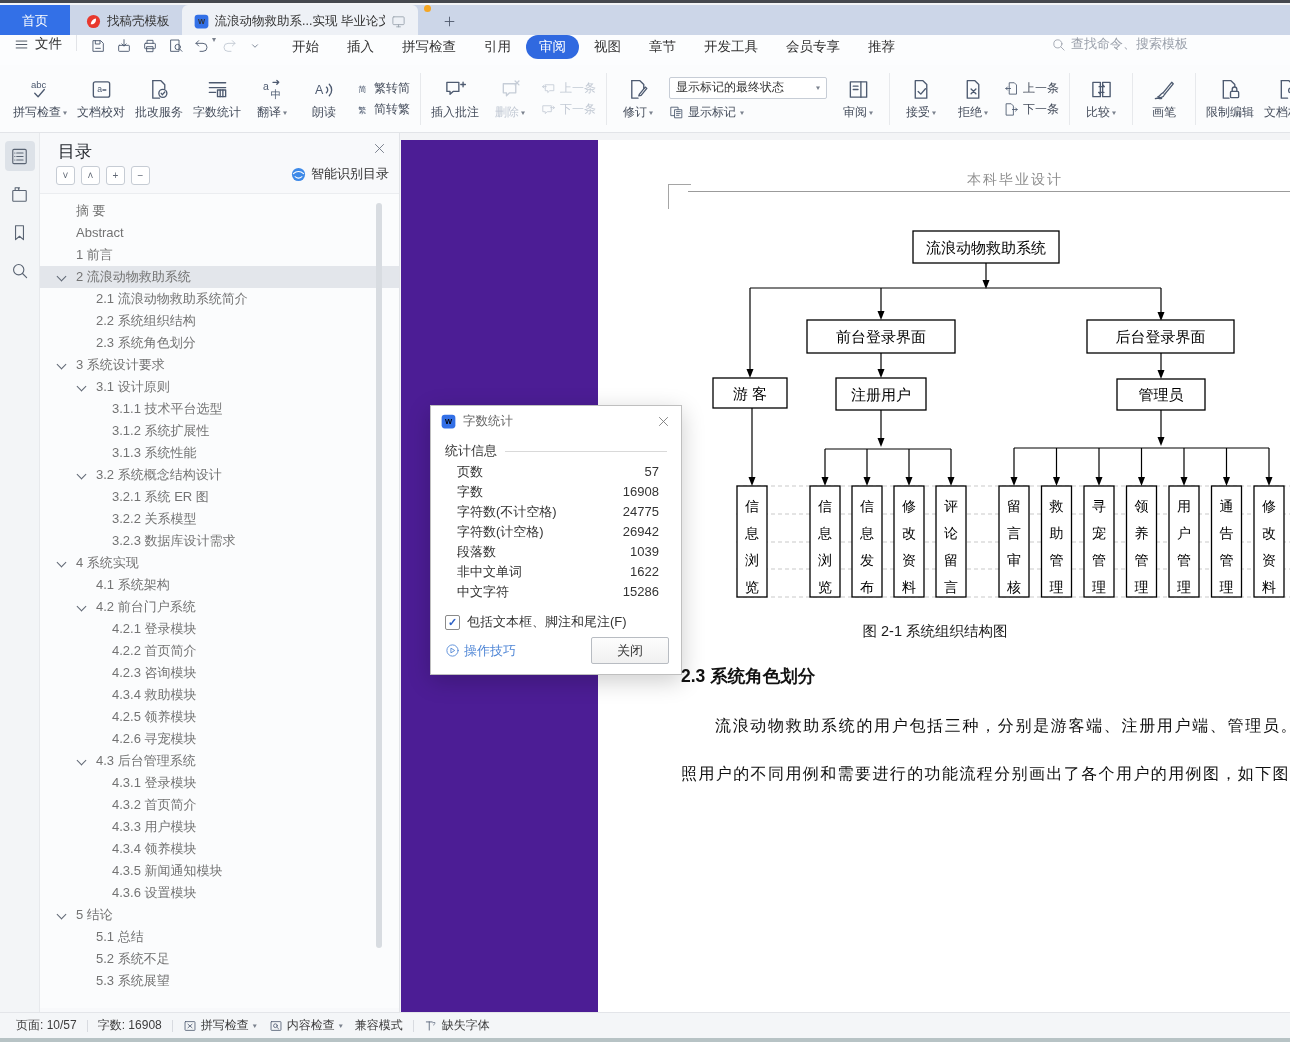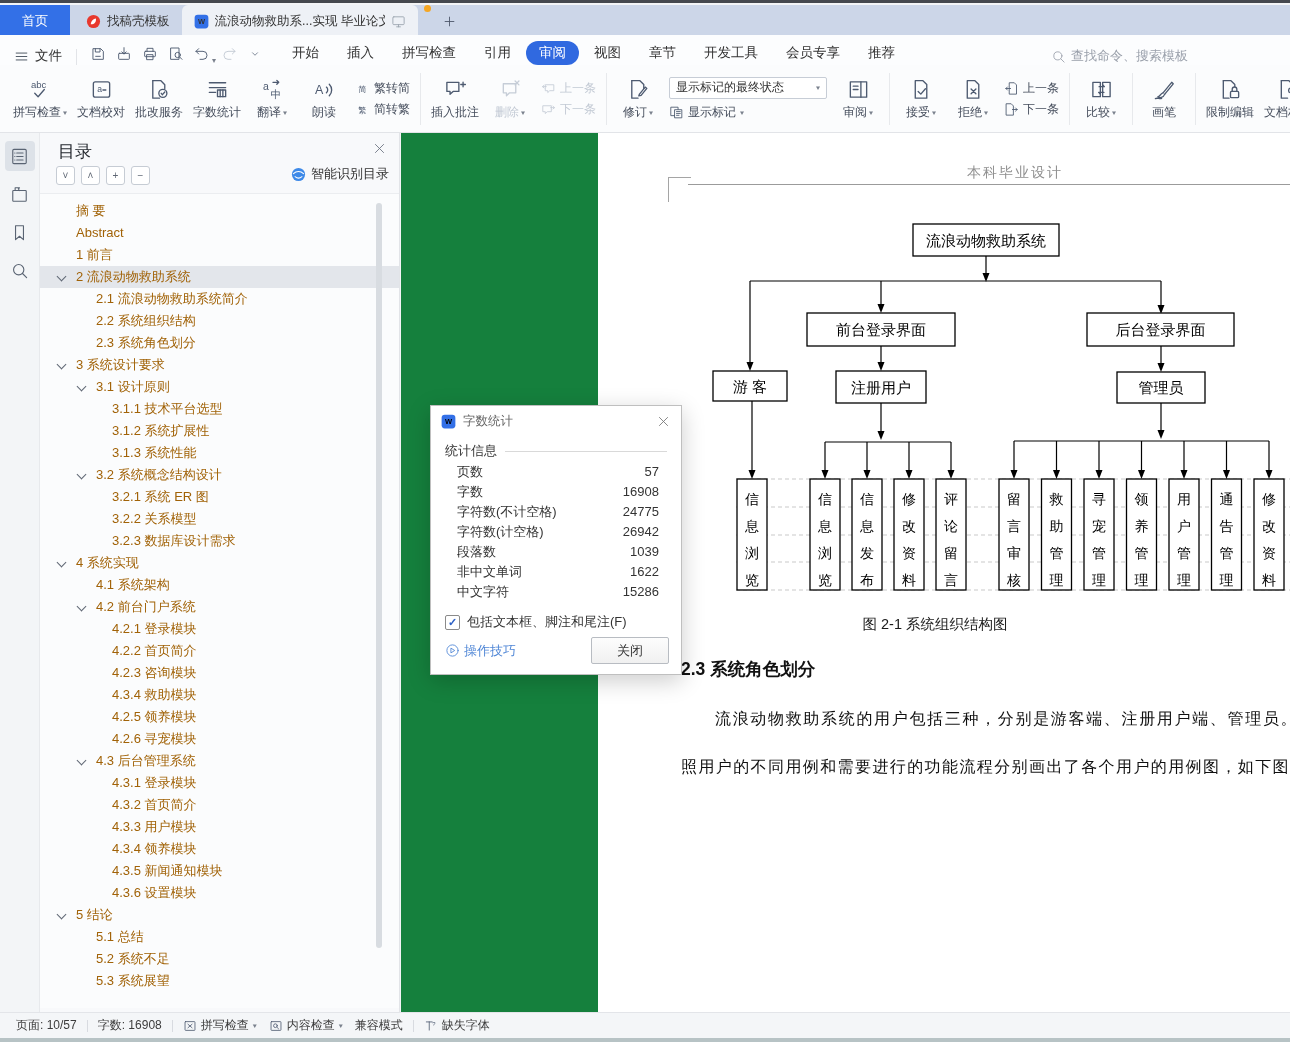--- a/index.html
+++ b/index.html
@@ -17,21 +17,21 @@
   .tab-docer{margin-left:4px}
   .tab-doc{background:#eef1f6;border-radius:6px 6px 0 0;max-width:248px}
   .tab .ico{width:15px;height:15px}
   .tab-doc .title{max-width:170px;overflow:hidden;text-overflow:clip;white-space:nowrap}
   .tab-doc .mon{color:#9aa3ae}
   .dot{width:7px;height:7px;border-radius:50%;background:#f5a623;margin:0 2px 0 6px;flex:none}
   .tab-add{width:34px;display:flex;align-items:center;justify-content:center;color:#4a5568}
   .tab-add .ico{width:15px;height:15px}
 
   
-  .menubar{position:absolute;top:35px;left:0;right:0;height:30px;background:#fcfdfe;display:flex;align-items:flex-end;
+  .menubar{position:absolute;top:35px;left:0;right:0;height:30px;background:#fcfdfe;display:flex;align-items:flex-start;
            font-size:13.5px;color:#333;padding-left:14px;box-sizing:border-box}
   .file-btn{display:flex;align-items:center;gap:6px;margin-right:6px}
   .file-btn .ico{width:15px;height:15px;color:#3c4654}
   .vsep{width:1px;height:16px;background:#e2e4e8;margin:0 8px;flex:none}
   .qicon{width:22px;height:22px;display:flex;align-items:center;justify-content:center;color:#4d5a70;margin:0 2px;flex:none}
   .qicon .ico{width:16px;height:16px}
   .qicon.small .ico{width:12px;height:12px}
   .qicon.disabled{color:#c3cad4}
   .tiny-caret{font-size:8px;color:#7a818d;margin-left:-3px}
   .menu-items{display:flex;align-items:center;margin-left:10px}
@@ -72,28 +72,28 @@
   .toc{position:absolute;left:40px;top:0;width:360px;height:100%;background:#f8f9fb;border-right:1px solid #e2e4e8;box-sizing:border-box}
   .toc-title{position:absolute;top:7px;left:18px;font-size:17px;color:#1f2329}
   .toc-close{position:absolute;top:8px;right:12px;width:15px;height:15px;color:#6b7280}
   .toc-tools{position:absolute;top:33px;left:16px;display:flex;gap:6px}
   .tbox{width:17px;height:17px;border:1px solid #c6ccd4;border-radius:3px;background:#fff;color:#5f6774;font-size:10px;
         display:flex;align-items:center;justify-content:center;line-height:1}
   .smart{position:absolute;top:32px;right:10px;display:flex;align-items:center;gap:5px;font-size:13px;color:#333}
   .smart .ico{width:15px;height:15px}
   .toc-list{position:absolute;top:60px;left:0;right:0;bottom:4px;background:#fbfcfd;border-top:1px solid #ebedf0;
             padding-top:6px;overflow:hidden}
-  .toc-row{position:relative;height:22px;line-height:22px;font-size:13px;color:#a16207;white-space:nowrap}
+  .toc-row{position:relative;height:22px;line-height:22px;font-size:13px;color:#737373;white-space:nowrap}
   .toc-row.sel{background:#e3e6eb}
   .toc-row .tcaret{position:absolute;width:6px;height:6px;border-left:1.4px solid #5f6774;border-bottom:1.4px solid #5f6774;
                    transform:rotate(-45deg);top:7px}
   .toc-scroll{position:absolute;right:17px;top:70px;width:6px;height:745px;background:#d8dce1;border-radius:3px}
 
   
-  .doc-bg{position:absolute;left:401px;top:0;right:0;height:100%;background:#15803d}
+  .doc-bg{position:absolute;left:401px;top:7px;right:0;height:100%;background:#4c1d95}
   .page{position:absolute;left:197px;top:0;width:692px;height:879px;background:#fff}
   .hdr-text{position:absolute;top:31px;left:417px;transform:translateX(-50%);font-size:14px;color:#8f8f8f;letter-spacing:2px;white-space:nowrap}
   .hdr-line{position:absolute;top:51px;left:90px;right:0;height:1px;background:#9b9b9b}
   .hdr-corner{position:absolute;left:70px;top:44px;width:22px;height:24px;border-top:1px solid #a5a5a5;border-left:1px solid #a5a5a5}
   .diagram{position:absolute;left:0;top:0;width:692px;height:879px;pointer-events:none}
   .fig-caption{position:absolute;top:482px;left:337px;transform:translateX(-50%);font-size:14.5px;color:#1a1a1a;white-space:nowrap}
   .sec-heading{position:absolute;top:524px;left:83px;font-size:17.5px;font-weight:600;color:#111;white-space:nowrap}
   .body-para{position:absolute;top:562px;left:83px;width:670px;font-size:16px;color:#111;line-height:47.5px;
              letter-spacing:1.4px;text-indent:34px;text-align:justify}
 

